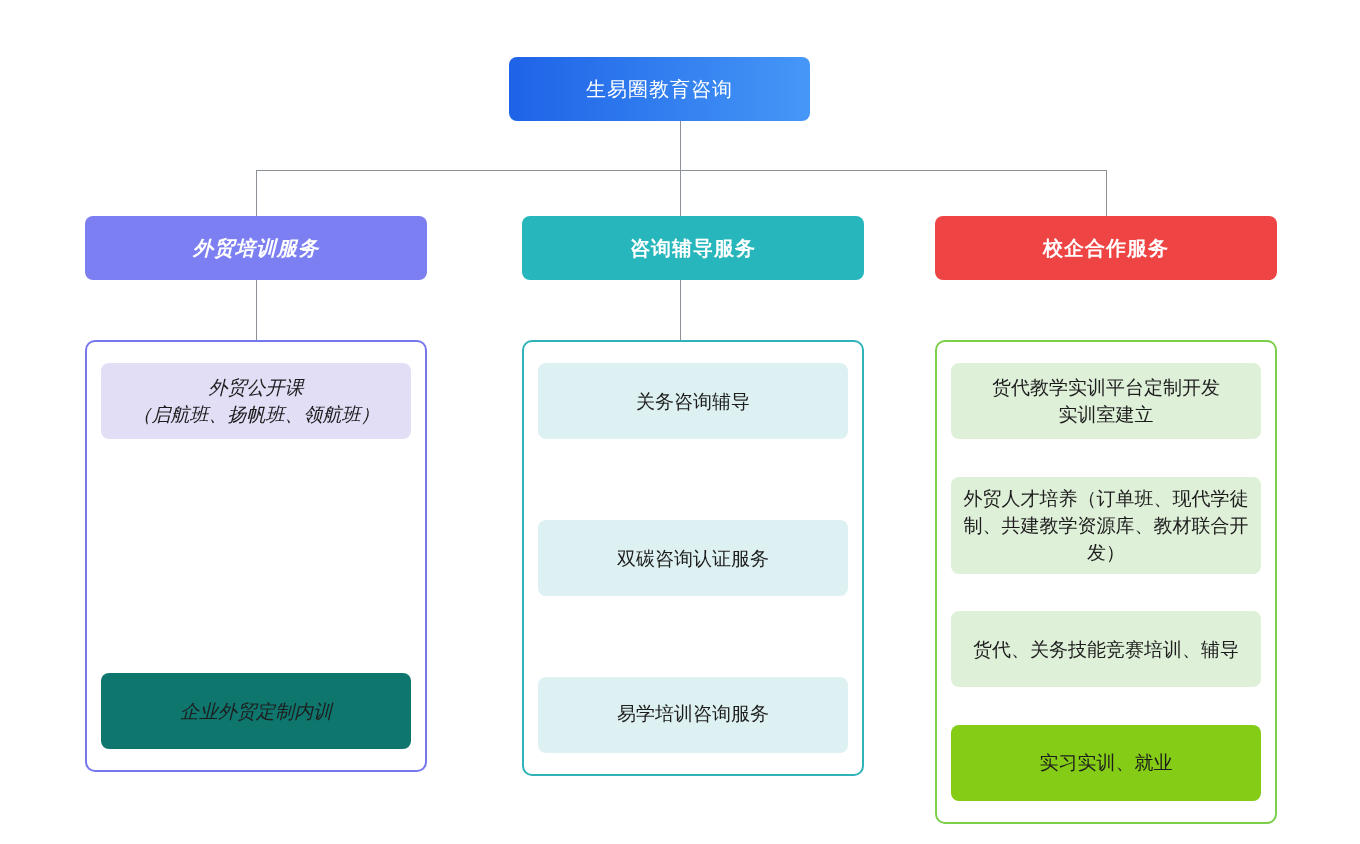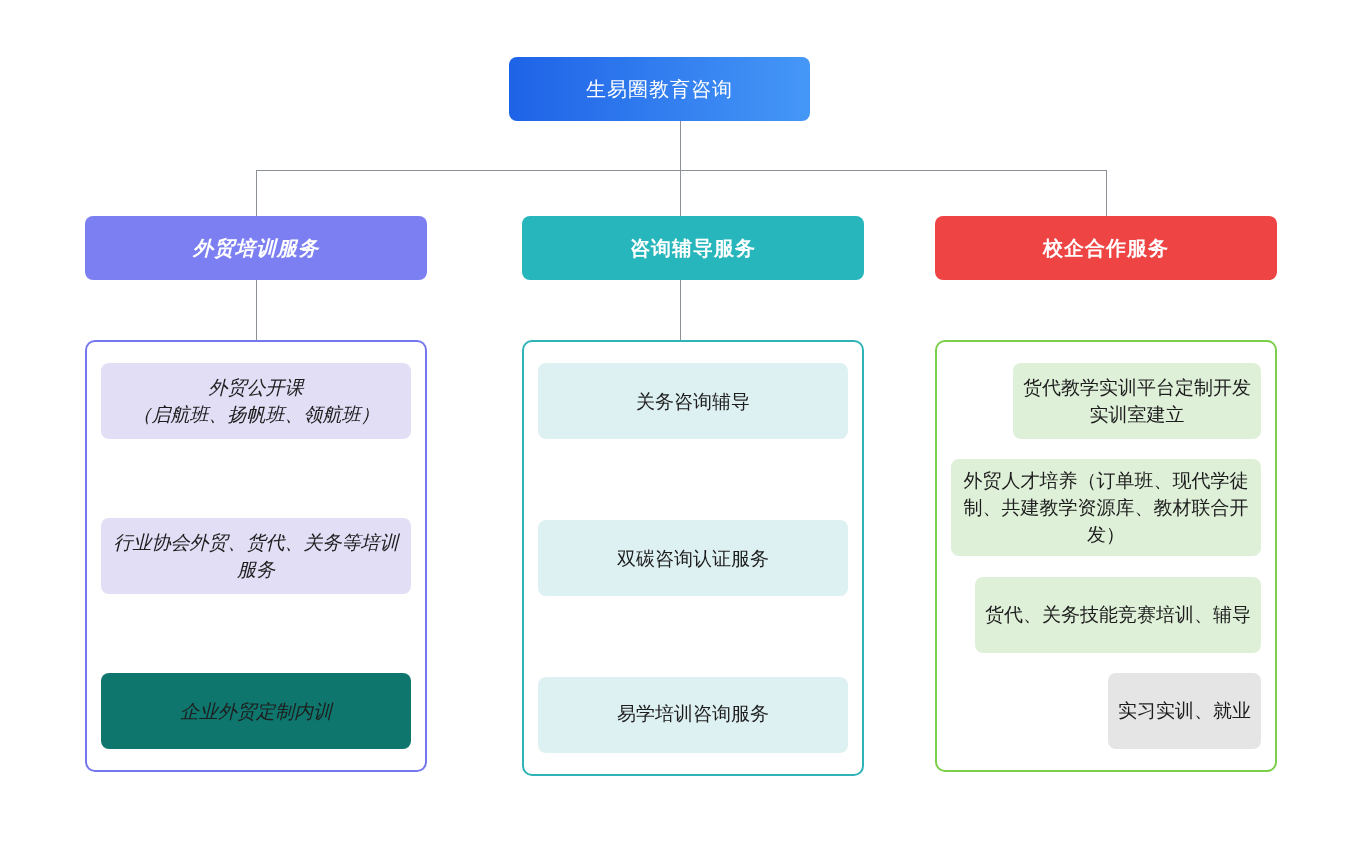--- a/index.html
+++ b/index.html
@@ -61,21 +61,21 @@
     box-sizing: border-box;
     border: 2px solid #888;
     border-radius: 10px;
     background: #ffffff;
     padding: 21px 14px;
     display: flex; flex-direction: column;
     justify-content: space-between;
   }
   .ch0 { height: 432px; }
   .ch1 { height: 436px; }
-  .ch2 { height: 432px; align-items: flex-end; }
+  .ch2 { height: 484px; }
 
   .node-item {
     box-sizing: border-box;
     min-height: 76px;
     border-radius: 8px;
     display: flex; align-items: center; justify-content: center;
     text-align: center;
     padding: 8px 10px;
     color: #1d1d1d;
     font-size: 19px;
@@ -95,33 +95,32 @@
   <div class="vline v-stub-l"></div>
   <div class="vline v-stub-m"></div>
   <div class="vline v-stub-r"></div>
   <div class="vline v-drop-l"></div>
   <div class="vline v-drop-m"></div>
 
   <div class="branch-header bx0" style="background-color: rgb(124, 127, 241);">外贸培训服务</div>
   <div class="branch-container bx0 ch0" style="border-color: rgb(117, 119, 238);">
     <div class="node-item" style="background-color: rgb(225, 222, 246);">外贸公开课
 （启航班、扬帆班、领航班）</div>
-    <div class="node-item" style="background-color: rgb(225, 222, 246);">行业协会外贸、货代、关务等培训服务</div>
     <div class="node-item" style="background-color: #0f766e;">企业外贸定制内训</div>
   </div>
 
   <div class="branch-header bx1" style="background-color: rgb(39, 182, 187);">咨询辅导服务</div>
   <div class="branch-container bx1 ch1" style="border-color: rgb(47, 179, 184);">
     <div class="node-item" style="background-color: rgb(222, 241, 242); text-align: center;">关务咨询辅导</div>
     <div class="node-item" style="background-color: rgb(222, 241, 242);">双碳咨询认证服务</div>
     <div class="node-item" style="background-color: rgb(222, 241, 242); font-family: Liberation Mono, monospace;">易学培训咨询服务</div>
   </div>
 
   <div class="branch-header bx2" style="background-color: #ef4444;">校企合作服务</div>
   <div class="branch-container bx2 ch2" style="border-color: rgb(124, 207, 74);">
     <div class="node-item" style="background-color: rgb(223, 240, 217);">货代教学实训平台定制开发
 实训室建立</div>
     <div class="node-item" style="background-color: rgb(223, 240, 217);">外贸人才培养（订单班、现代学徒制、共建教学资源库、教材联合开发）</div>
     <div class="node-item" style="background-color: rgb(223, 240, 217);">货代、关务技能竞赛培训、辅导</div>
-    <div class="node-item" style="background-color: #e5e5e5;">实习实训、就业</div>
+    <div class="node-item" style="background-color: #84cc16;">实习实训、就业</div>
   </div>
 
 </div>
 
 </body></html>

